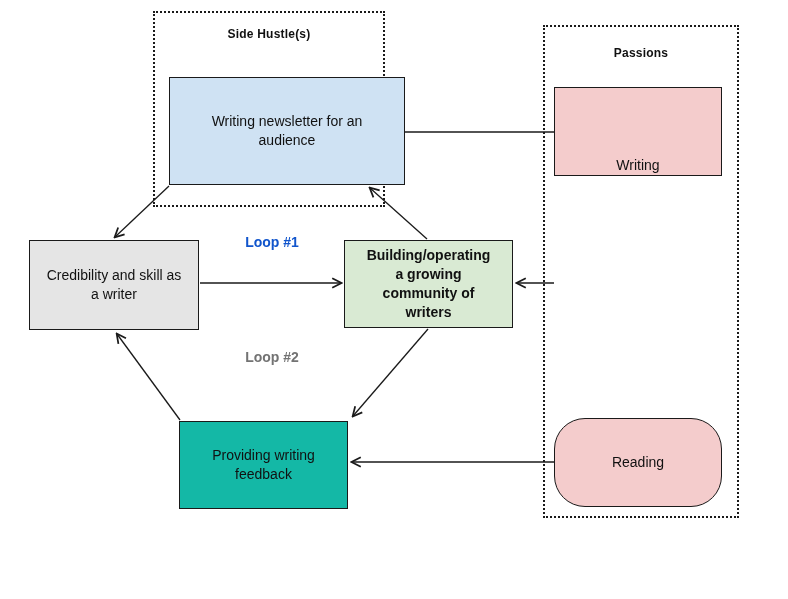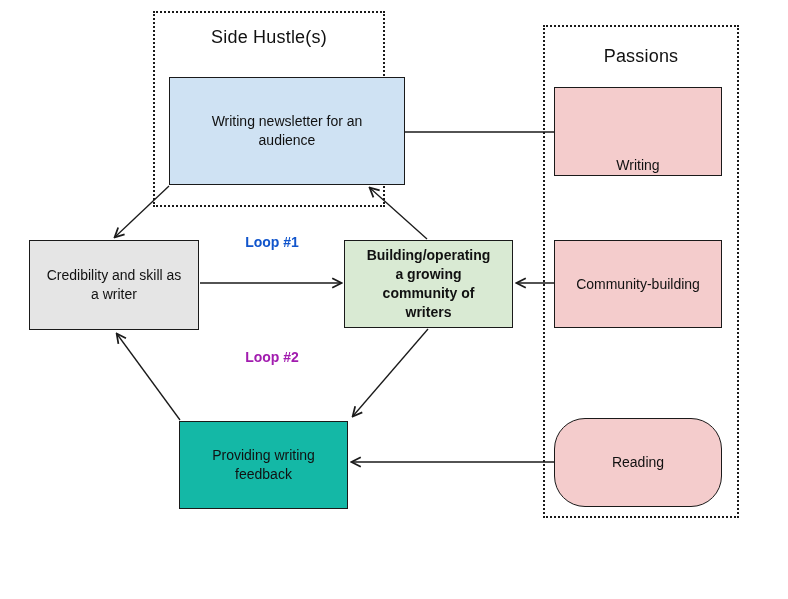--- a/index.html
+++ b/index.html
@@ -22,22 +22,22 @@
     box-sizing: border-box;
   }
   #group-side-hustle { left: 153px; top: 11px;  width: 232px; height: 196px; }
   #group-passions    { left: 543px; top: 25px;  width: 196px; height: 493px; }
   #group-day-job     { left: 15px;  top: 231px; width: 512px; height: 332px; }
 
   .group-title {
     position: absolute;
     width: 100%;
     text-align: center;
-    font-weight: normal;
-    font-size: 18px;
+    font-weight: bold;
+    font-size: 12px;
     color: #111111;
     letter-spacing: 0.2px;
   }
   #group-side-hustle .group-title { top: 14px; }
   #group-passions    .group-title { top: 19px; }
   #group-day-job     .group-title { bottom: 22px; }
 
   
   .node {
     position: absolute;
@@ -123,24 +123,21 @@
   </div>
 
   <div class="node" id="node-feedback" style="background: #14b8a6; text-align: center;">
     <span>Providing writing feedback</span>
   </div>
 
   <div class="node" id="node-writing" style="background: rgb(244, 204, 204);">
     <span>Writing</span>
   </div>
 
-  <div class="node" id="node-community-building" style="background: rgb(244, 204, 204);">
-    <span>Community-building</span>
-  </div>
 
   <div class="node" id="node-reading" style="background: rgb(244, 204, 204); border-radius: 31px;">
     <span>Reading</span>
   </div>
 
   <div class="loop-label" id="loop-label-1" style="color: rgb(17, 85, 204);">Loop #1</div>
-  <div class="loop-label" id="loop-label-2" style="color: #a21caf; text-align: center;">Loop #2</div>
+  <div class="loop-label" id="loop-label-2" style="color: #737373; text-align: center;">Loop #2</div>
 
 </div>
 
 </body></html>

